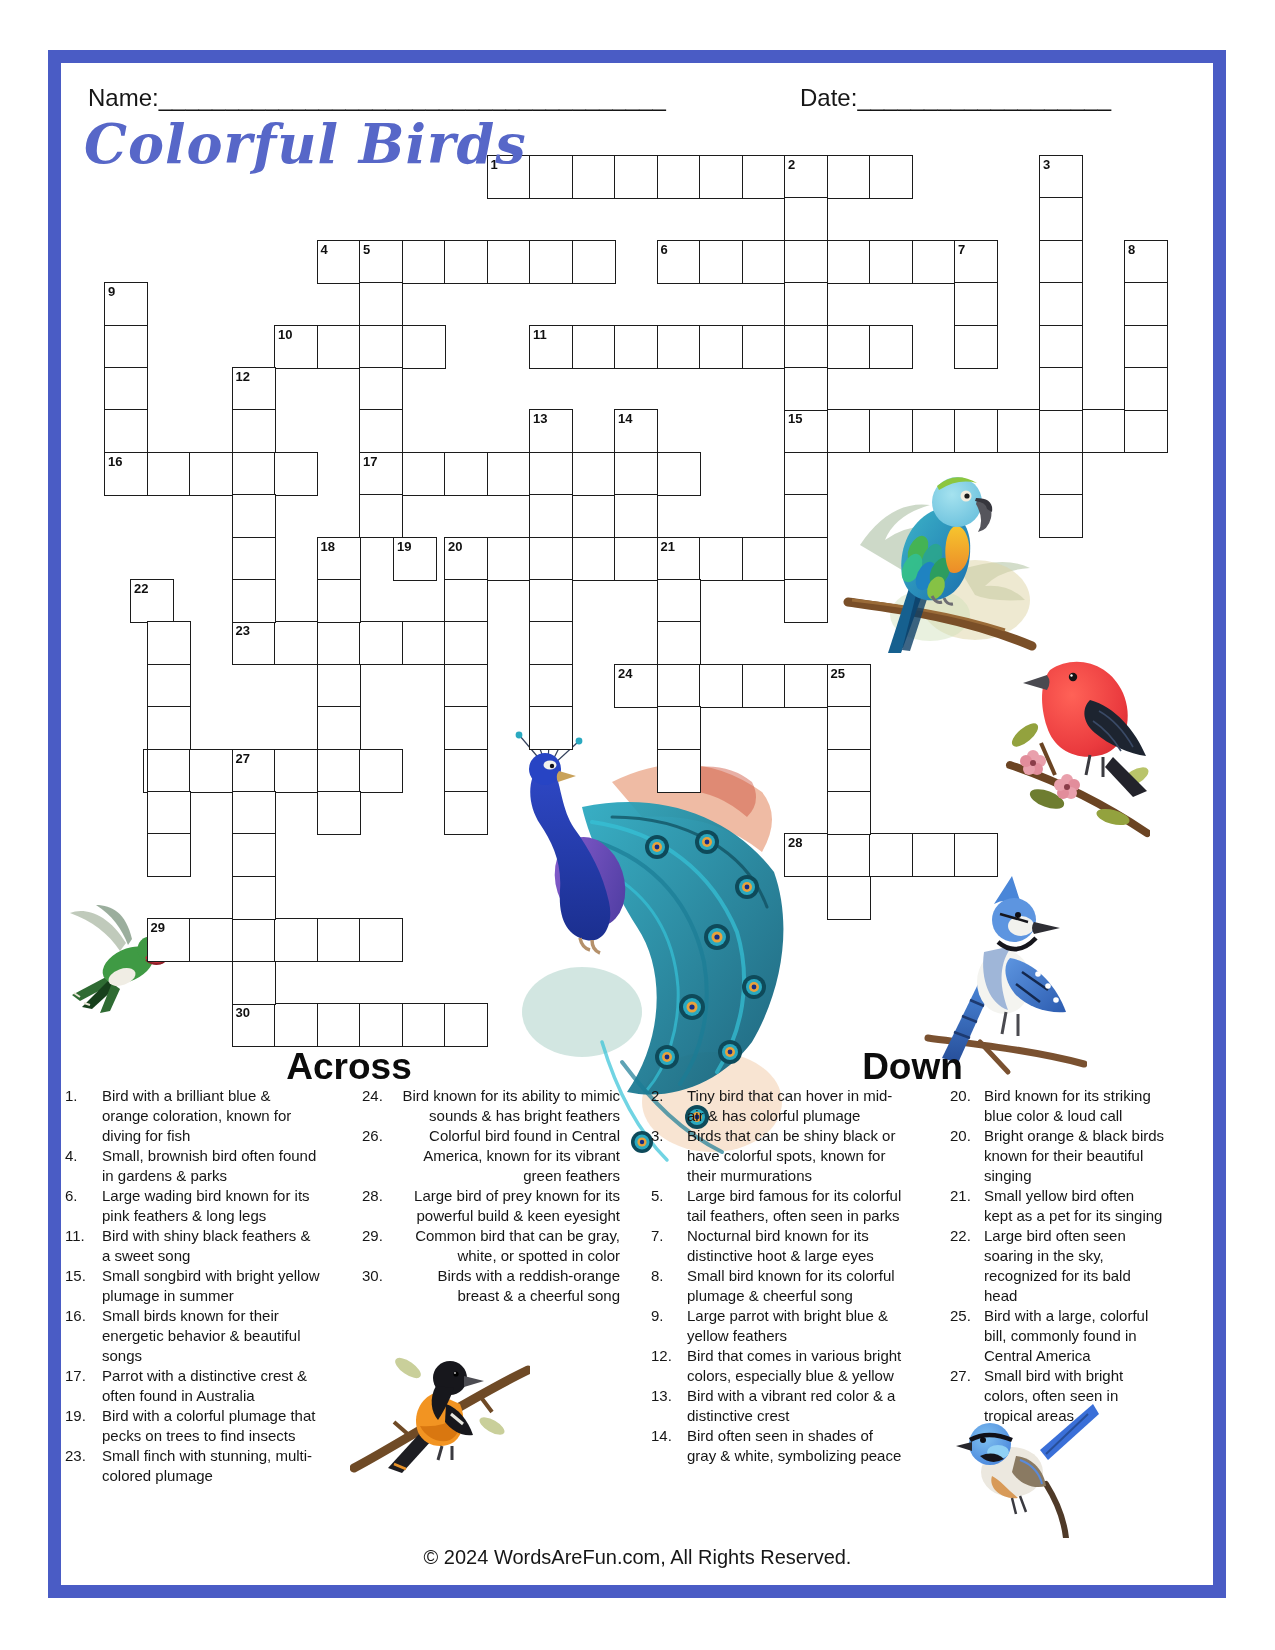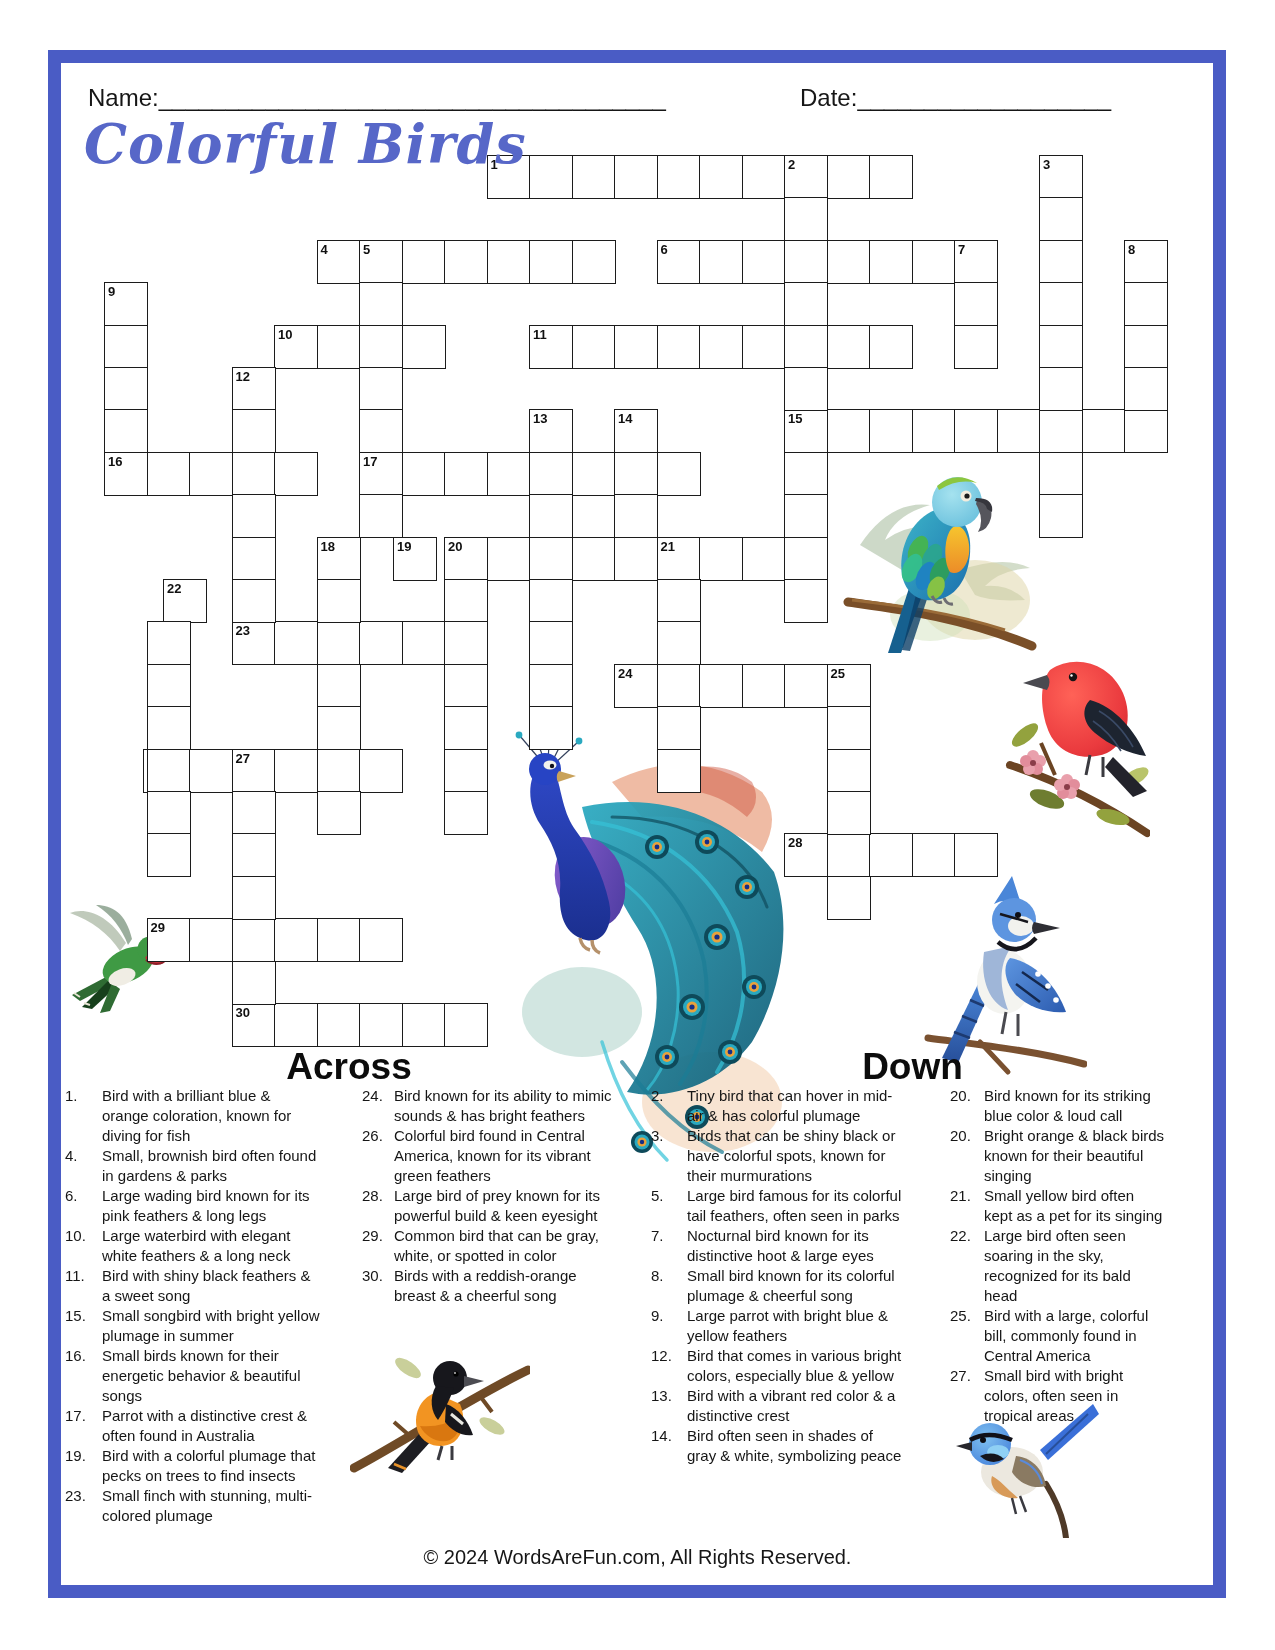--- a/index.html
+++ b/index.html
@@ -20,21 +20,21 @@
   .hdr{position:absolute;z-index:3;font-weight:bold;font-size:37px;line-height:37px;color:#0c0c0c;text-align:center;}
   #across-hdr{left:229px;top:1048px;width:240px;}
   #down-hdr{left:800px;top:1048px;width:225px;}
   .cluecol{position:absolute;top:1086px;z-index:3;font-size:15px;line-height:20px;color:#161616;}
   #across-col-1{left:65px;width:256px;}
   #across-col-2{left:362px;width:258px;}
   #down-col-1{left:651px;width:254px;}
   #down-col-2{left:950px;width:216px;}
   .clue{position:relative;}
   #across-col-1 .clue{padding-left:37px;}
-  #across-col-2 .clue{padding-left:32px;}
+  #across-col-2 .clue{padding-left:32px;text-align:right;}
   #down-col-1 .clue{padding-left:36px;}
   #down-col-2 .clue{padding-left:34px;}
   .cnum{position:absolute;left:0;top:0;}
   .footer{position:absolute;left:0;top:1546px;width:1275px;text-align:center;
           font-size:20px;color:#161616;z-index:3;}
   .bird{position:absolute;z-index:1;}
 </style>
 </head>
 <body>
 
@@ -550,21 +550,21 @@
       <div class="cell" style="left: 444px; top: 579px;"></div>
       <div class="cell" style="left: 444px; top: 621.4px;"></div>
       <div class="cell" style="left: 444px; top: 663.8px;"></div>
       <div class="cell" style="left: 444px; top: 706.2px;"></div>
       <div class="cell" style="left: 444px; top: 748.6px;"></div>
       <div class="cell" style="left: 444px; top: 791px;"></div>
       <div class="cell" style="left: 656.5px; top: 579px;"></div>
       <div class="cell" style="left: 656.5px; top: 621.4px;"></div>
       <div class="cell" style="left: 656.5px; top: 706.2px;"></div>
       <div class="cell" style="left: 656.5px; top: 748.6px;"></div>
-      <div class="cell" style="left: 163px; top: 579px;">
+      <div class="cell" style="left: 130px; top: 579px;">
         <span class="cellnum">22</span>
       </div>
       <div class="cell" style="left: 146.5px; top: 621.4px;"></div>
       <div class="cell" style="left: 146.5px; top: 663.8px;"></div>
       <div class="cell" style="left: 146.5px; top: 706.2px;"></div>
       <div class="cell" style="left: 146.5px; top: 791px;"></div>
       <div class="cell" style="left: 146.5px; top: 833.4px;"></div>
       <div class="cell" style="left: 826.5px; top: 706.2px;"></div>
       <div class="cell" style="left: 826.5px; top: 748.6px;"></div>
       <div class="cell" style="left: 826.5px; top: 791px;"></div>
@@ -575,21 +575,20 @@
       <div class="cell" style="left: 231.5px; top: 960.6px;"></div>
     </div>
 
   <div class="hdr" id="across-hdr">Across</div>
   <div class="hdr" id="down-hdr">Down</div>
 
   <div class="cluecol" id="across-col-1">
       <div class="clue"><span class="cnum">1.</span><span>Bird with a brilliant blue &amp; orange coloration, known for diving for fish</span></div>
       <div class="clue"><span class="cnum">4.</span><span>Small, brownish bird often found in gardens &amp; parks</span></div>
       <div class="clue"><span class="cnum">6.</span><span>Large wading bird known for its pink feathers &amp; long legs</span></div>
-      <div class="clue"><span class="cnum">10.</span><span>Large waterbird with elegant white feathers &amp; a long neck</span></div>
       <div class="clue"><span class="cnum">11.</span><span>Bird with shiny black feathers &amp; a sweet song</span></div>
       <div class="clue"><span class="cnum">15.</span><span>Small songbird with bright yellow plumage in summer</span></div>
       <div class="clue"><span class="cnum">16.</span><span>Small birds known for their energetic behavior &amp; beautiful songs</span></div>
       <div class="clue"><span class="cnum">17.</span><span>Parrot with a distinctive crest &amp; often found in Australia</span></div>
       <div class="clue"><span class="cnum">19.</span><span>Bird with a colorful plumage that pecks on trees to find insects</span></div>
       <div class="clue"><span class="cnum">23.</span><span>Small finch with stunning, multi-colored plumage</span></div>
     </div>
   <div class="cluecol" id="across-col-2">
       <div class="clue"><span class="cnum">24.</span><span>Bird known for its ability to mimic sounds &amp; has bright feathers</span></div>
       <div class="clue"><span class="cnum">26.</span><span>Colorful bird found in Central America, known for its vibrant green feathers</span></div>

